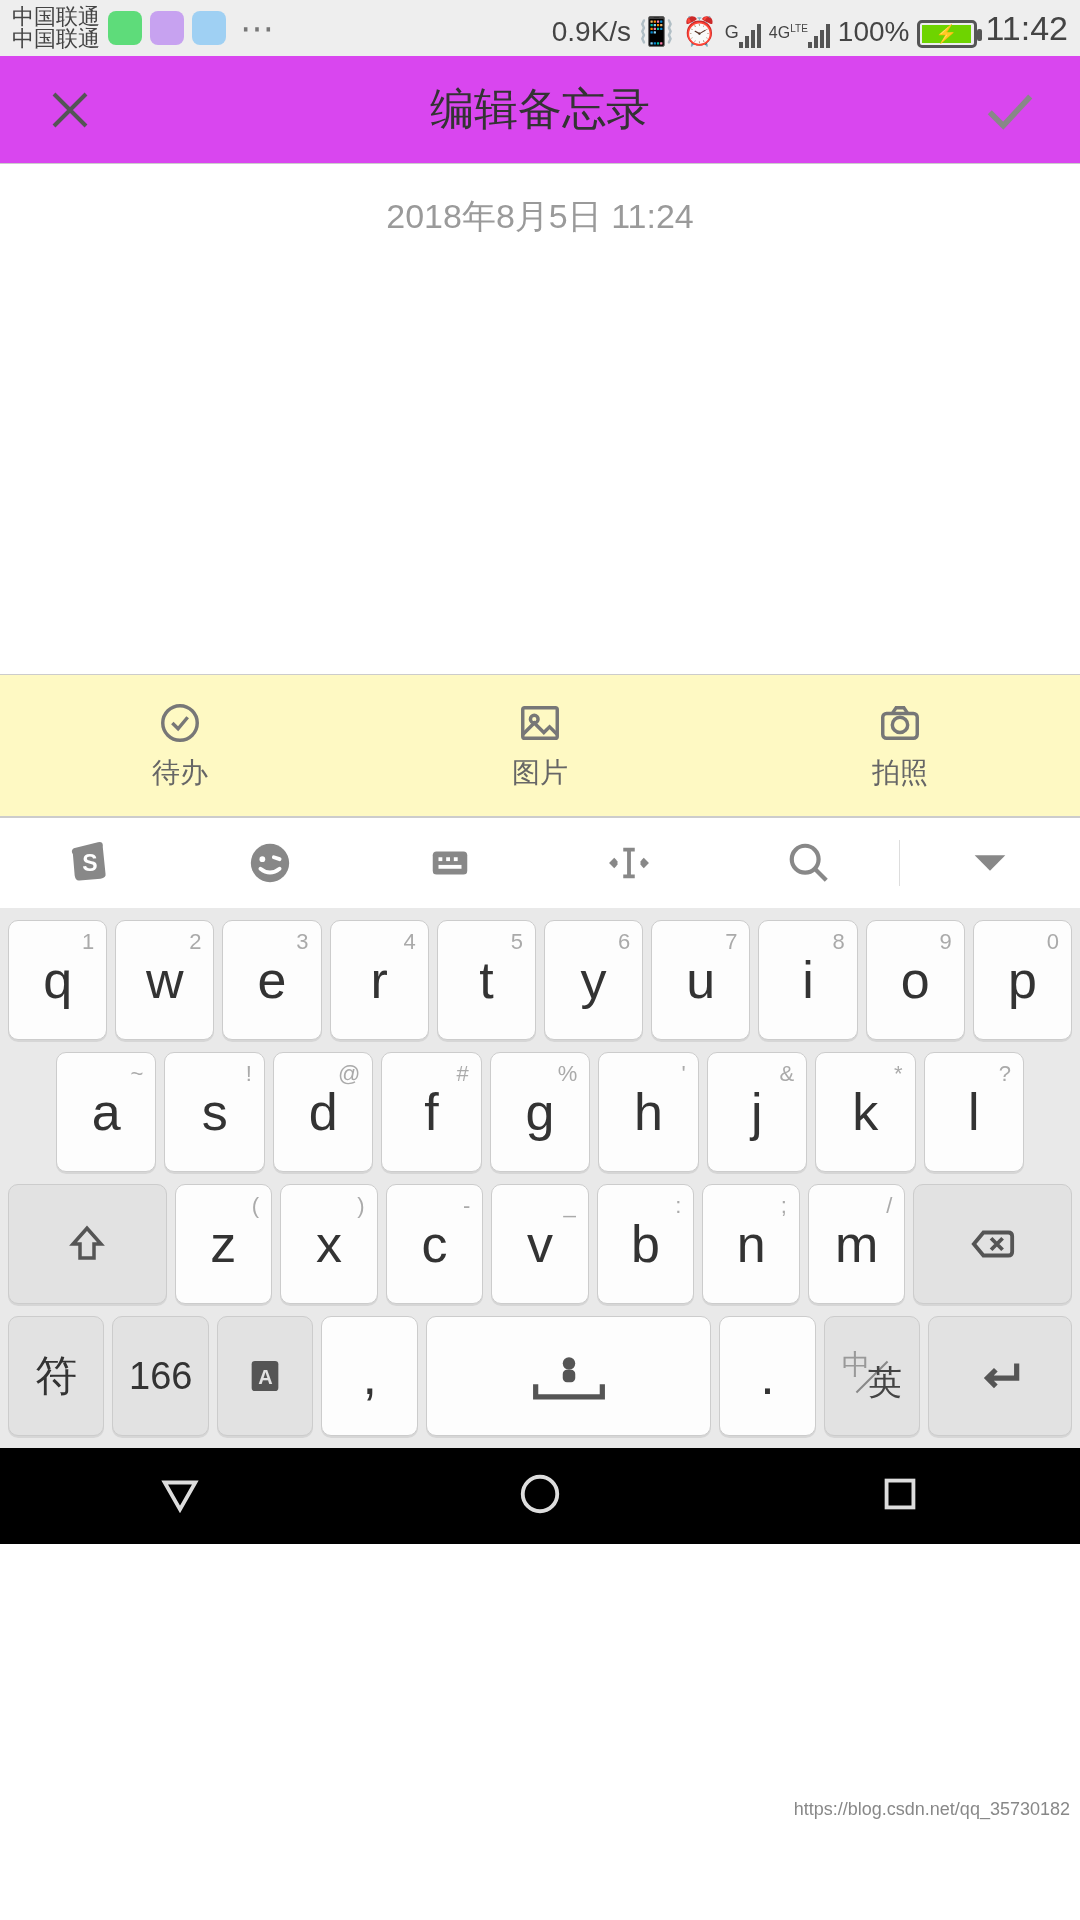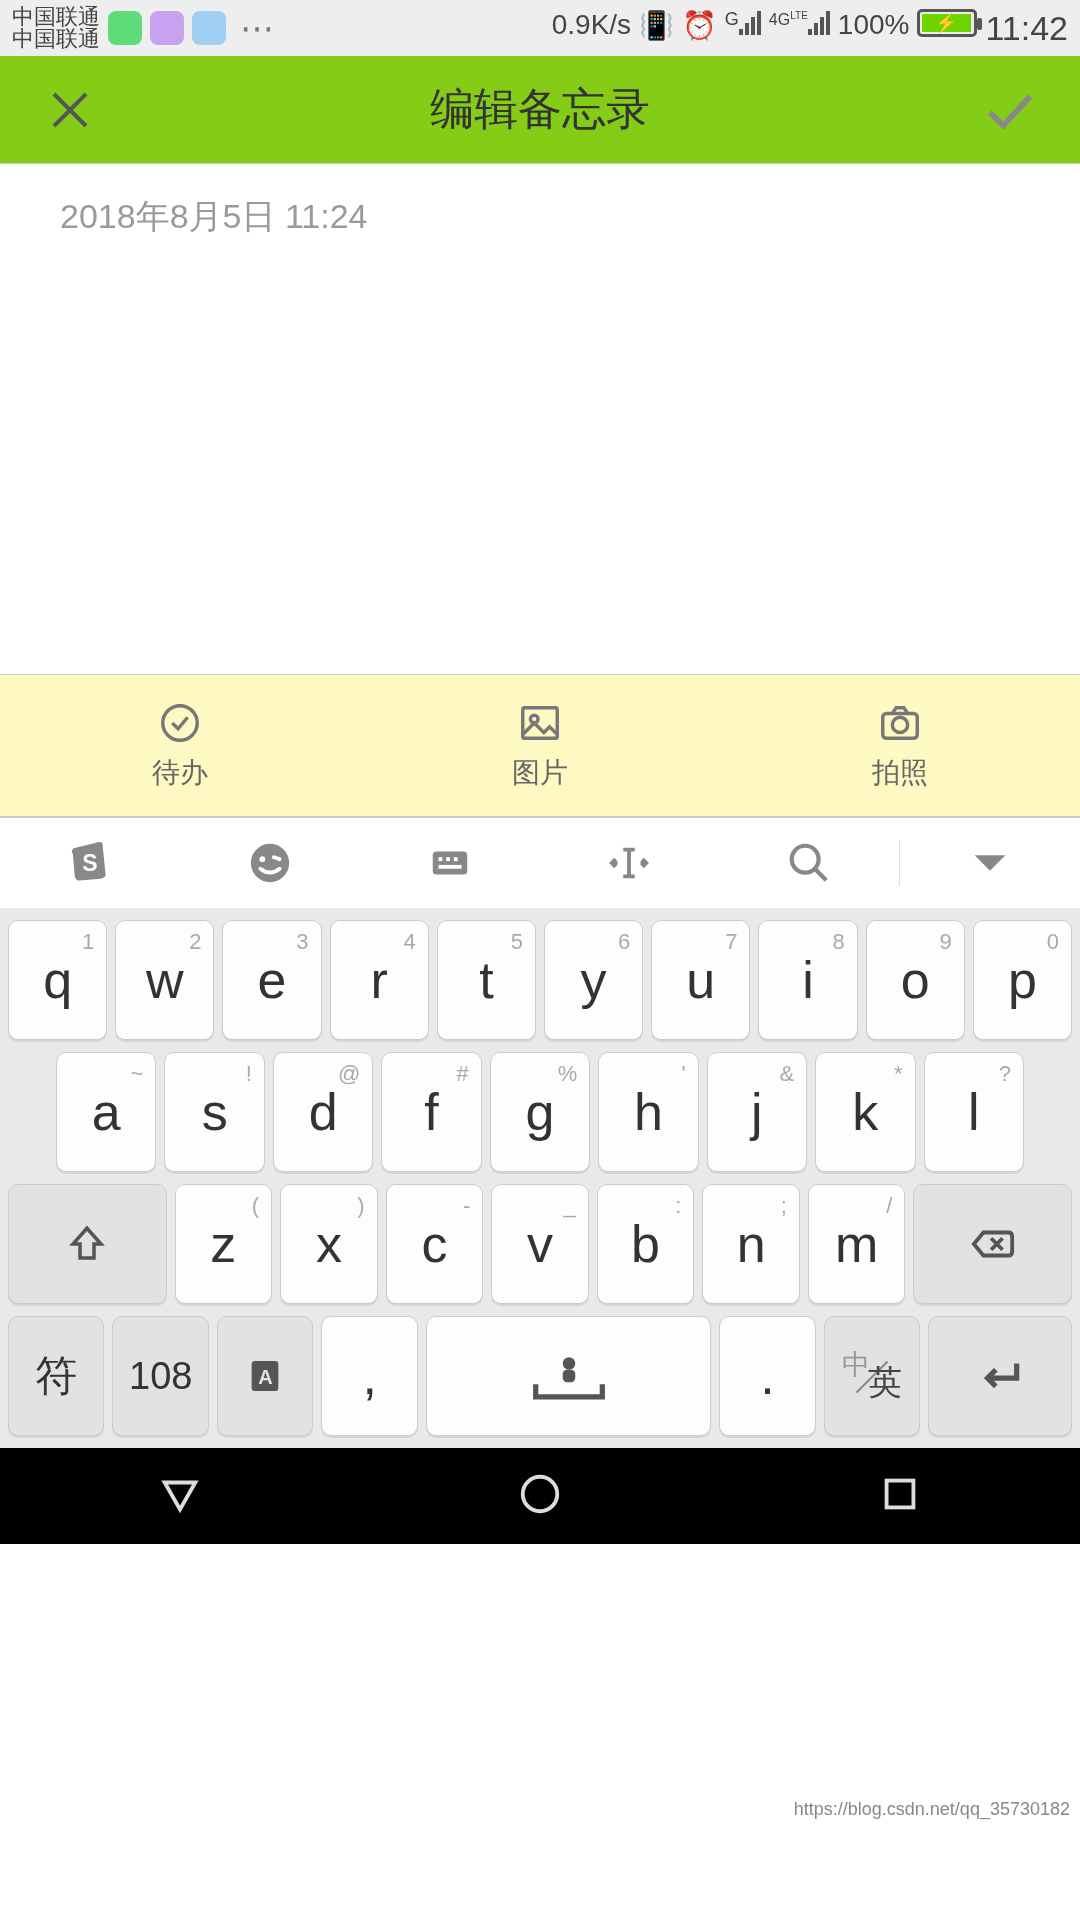--- a/index.html
+++ b/index.html
@@ -5,31 +5,31 @@
   * { box-sizing: border-box; margin: 0; padding: 0; }
   html, body { width: 1080px; height: 1920px; font-family: -apple-system, "Helvetica Neue", Arial, sans-serif; background:#fff; overflow:hidden; }
   
   .status { height:56px; background:#eeeeee; display:flex; align-items:center; padding:0 12px; font-size:26px; color:#444; }
   .status-left { display:flex; flex-direction:column; font-size:22px; line-height:22px; margin-right:8px; }
   .status-apps { display:flex; gap:8px; align-items:center; }
   .app-ic { width:34px; height:34px; border-radius:8px; }
   .app1{background:#5edc7a;}
   .app2{background:#c7a2f0;}
   .app3{background:#9fd0f3;}
-  .status-center { margin-left:auto; display:flex; align-items:flex-start; gap:8px; font-size:28px; }
+  .status-center { margin-left:auto; display:flex; align-items:flex-end; gap:8px; font-size:28px; }
   .battery { width:60px; height:28px; border:3px solid #555; border-radius:5px; position:relative; }
   .battery::after{content:"";position:absolute;right:-8px;top:6px;width:5px;height:12px;background:#555;border-radius:2px;}
   .battery-fill{position:absolute;left:2px;top:2px;bottom:2px;width:90%;background:#6ed400;}
   .battery-bolt{position:absolute;left:15px;top:0;color:#000;font-size:18px;}
   
-  .header { height:108px; background:#84cc16; border-bottom:1px solid #ccc; display:flex; align-items:center; justify-content:space-between; padding:0 40px;}
+  .header { height:108px; background:#d946ef; border-bottom:1px solid #ccc; display:flex; align-items:center; justify-content:space-between; padding:0 40px;}
   .header-title{font-size:44px; color:#333; font-weight:500;}
   .icon-btn{width:60px;height:60px;display:flex;align-items:center;justify-content:center;}
   
-  .editor { background:#fff; padding:30px 60px; flex:1;}
+  .editor { background:#fff; padding:30px 60px; flex:1;text-align:center;}
   .timestamp{color:#9a9a9a;font-size:34px;margin-bottom:30px;}
   .content{font-size:42px;color:#222;}
   
   .toolbar{height:142px;background:#fef9c3;border-top:1px solid #ccc;display:flex;}
   .tool{flex:1;display:flex;flex-direction:column;align-items:center;justify-content:center;gap:8px;color:#666;font-size:28px;}
   .tool svg{width:46px;height:46px;}
   
   .ime-top{height:92px;background:#fff;display:flex;align-items:center;border-top:2px solid #ccc;}
   .ime-slot{flex:1;display:flex;align-items:center;justify-content:center;color:#777;}
   .ime-slot.sep{border-left:1px solid #ddd;}
@@ -320,21 +320,21 @@
               <path d="M7 6 L2 12 L7 18 H20 Q22 18 22 16 V8 Q22 6 20 6 Z"></path>
               <path d="M11 9 L17 15 M17 9 L11 15"></path>
             </svg>
       </div>
     </div>
     <div class="krow">
       <div class="key func">
             <span class="main" style="font-size:42px;">符</span>
           </div>
       <div class="key func">
-            <span class="main" style="font-size:38px;">108</span>
+            <span class="main" style="font-size:38px;">166</span>
           </div>
       <div class="key func">
         <svg viewBox="0 0 24 24" width="40" height="40" fill="#555">
               <rect x="4" y="3" width="16" height="18" rx="2"></rect>
               <text x="8" y="17" font-size="12" fill="#e2e2e2" font-weight="bold">A</text>
             </svg>
       </div>
       <div class="key">
             <span class="main">,</span>
           </div>

